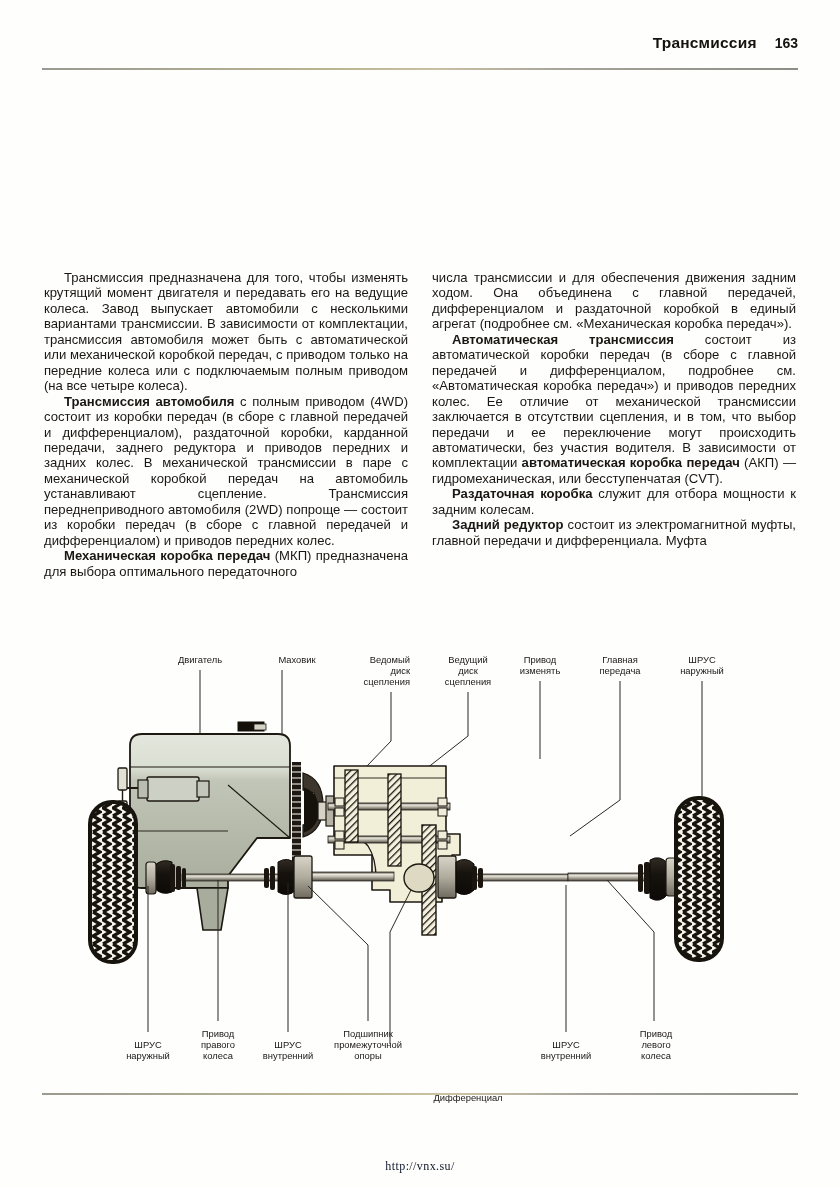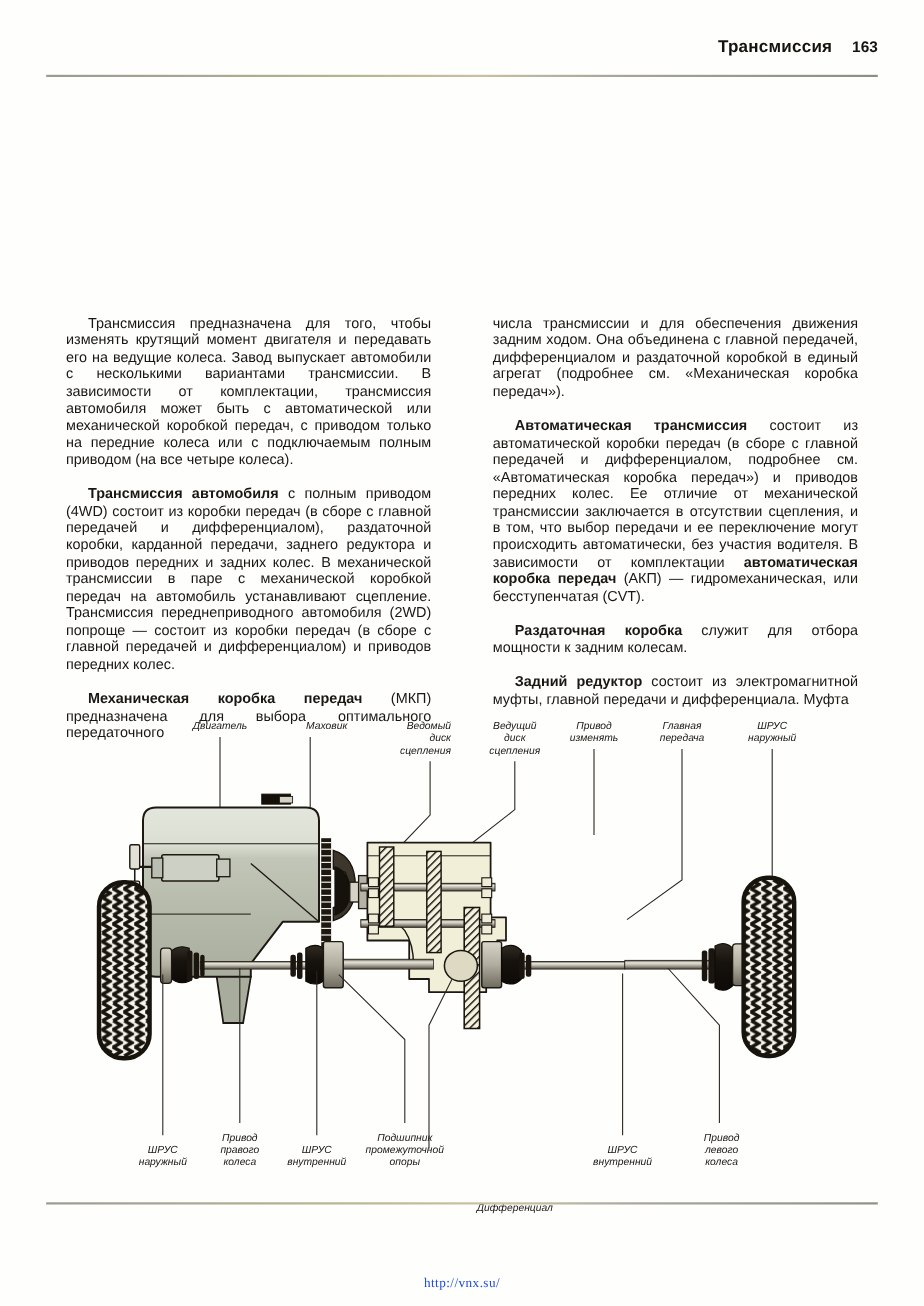--- a/index.html
+++ b/index.html
@@ -34,51 +34,51 @@
   }
   .chapter .l2{display:block;}
 
   
   .cols{
     position:absolute;left:44px;top:270px;width:752px;height:362px;
     display:flex;gap:24px;
   }
   .col{width:364px;}
   .col p{
-    margin:16px;
+    margin:0;
     font-size:13.1px;
     line-height:15.45px;
     text-align:justify;
     text-indent:20px;
     hyphens:manual;
     color:#1a1713;
   }
   .col p.cont{text-indent:0;}
   .col b{font-weight:bold;}
 
   
-  .figure{position:absolute;left:42px;top:640px;width:756px;height:448px;font-style:italic;}
+  .figure{position:absolute;left:42px;top:640px;width:756px;height:448px;}
 
   .fig-label{
     position:absolute;
     font-size:9.4px;
     line-height:11px;
     text-align:center;
     color:#1a1713;
     white-space:nowrap;
   }
 
   .rule-bottom{
     position:absolute;left:42px;right:42px;top:1093px;height:2px;
     background:linear-gradient(90deg,#9b9a90 0%, #bdb894 40%, #cdc3a4 55%, #a6a49b 72%, #8f8f88 100%);
   }
   .footer{
     position:absolute;left:0;right:0;top:1159px;text-align:center;
     font-family:"Liberation Serif", serif;
-    font-size:12px;color:#1d4ed8;letter-spacing:.4px;
+    font-size:12px;color:#0f172a;letter-spacing:.4px;
   }
   svg{display:block;}
 </style>
 </head>
 <body>
 
 <div class="page">
 
   <div class="runhead">
     <span class="runhead-title">Трансмиссия</span>

